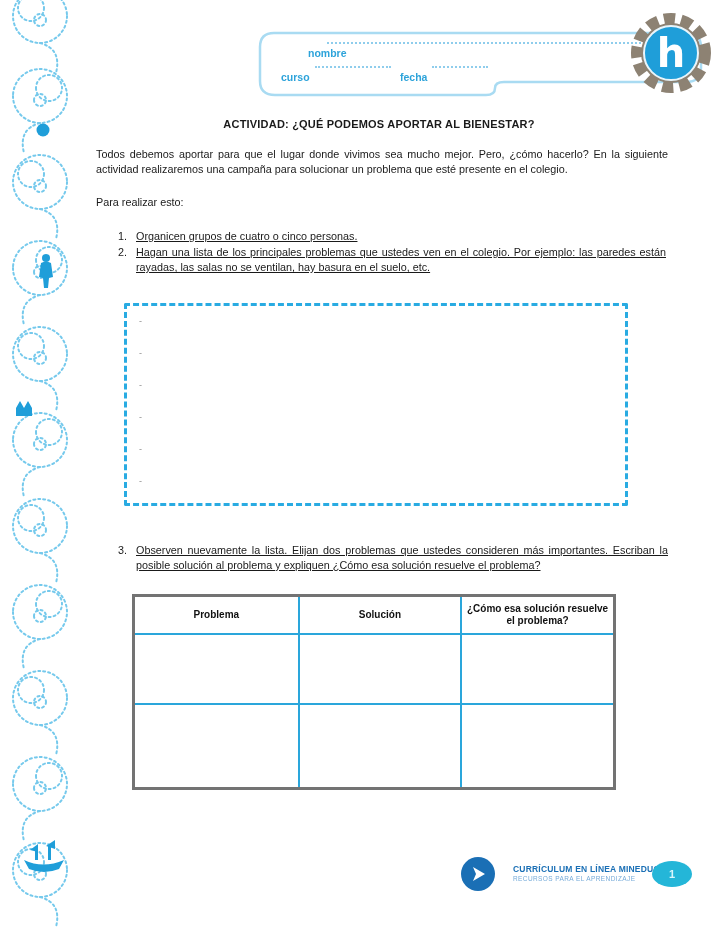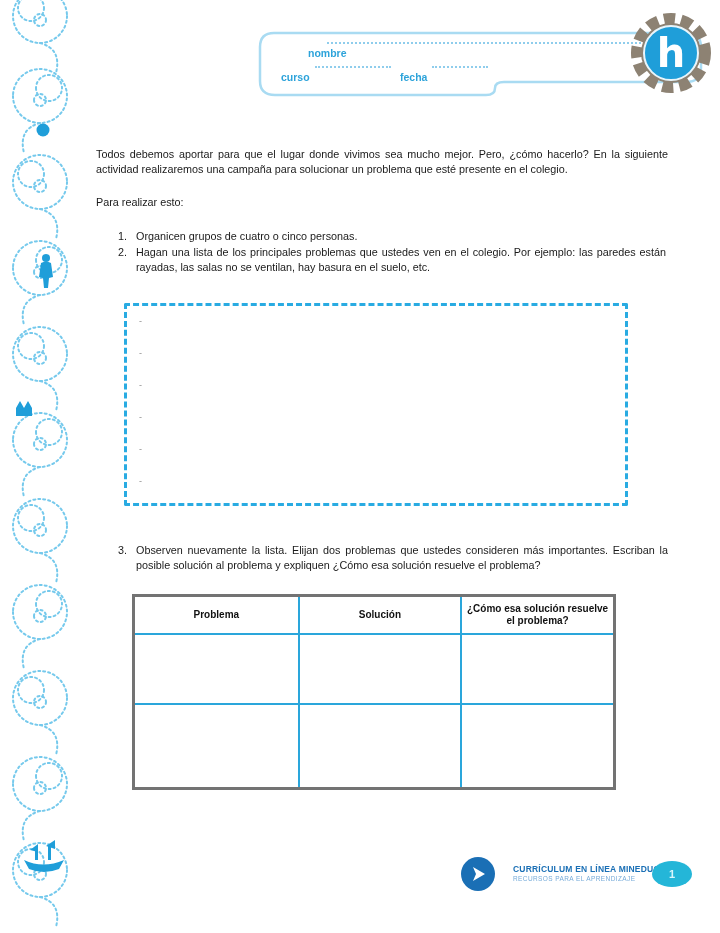--- a/index.html
+++ b/index.html
@@ -19,21 +19,21 @@
   .dotline{position:absolute;border-bottom:2px dotted #8fcdec;z-index:4;}
   .gear{position:absolute;left:628px;top:10px;z-index:5;}
   
   .title{position:absolute;left:90px;top:118px;width:578px;text-align:center;
          font-size:11px;font-weight:bold;letter-spacing:.2px;}
   .intro{position:absolute;left:96px;top:147px;width:572px;font-size:10.8px;
          line-height:15px;text-align:justify;}
   .leadin{position:absolute;left:96px;top:196px;width:572px;font-size:10.8px;}
   .step{position:absolute;font-size:10.8px;line-height:15px;display:flex;}
   .step .num{width:18px;flex:0 0 18px;}
-  .step .txt{text-align:justify;}
+  .step .txt{text-align:justify;text-decoration:underline;}
   #step1{left:118px;top:229px;width:548px;}
   #step2{left:118px;top:245px;width:548px;}
   #step3{left:118px;top:543px;width:550px;}
   
   .answer-box{position:absolute;left:124px;top:303px;width:504px;height:203px;
       border:3px dashed #29abe2;border-radius:2px;box-sizing:border-box;
       padding:10px 0 0 12px;}
   .answer-box .bullet{display:block;height:32px;color:#8d8d8d;font-size:9px;line-height:10px;}
   
   .ptable{position:absolute;left:132px;top:594px;width:484px;border-collapse:collapse;
@@ -110,20 +110,21 @@
   <div class="field-label" style="left:400px;top:71px;">fecha</div>
   <div class="dotline" style="left:432px;top:66px;width:56px;"></div>
 
   <svg class="gear" width="86" height="86" viewBox="0 0 86 86" xmlns="http://www.w3.org/2000/svg">
     <circle cx="43" cy="43" r="34" fill="none" stroke="#8d8273" stroke-width="12" stroke-dasharray="11 6"></circle>
     <circle cx="43" cy="43" r="30" fill="#8d8273"></circle>
     <circle cx="43" cy="43" r="27" fill="#1f9ed9" stroke="#e8f5fb" stroke-width="2"></circle>
     <text x="43" y="57" text-anchor="middle" fill="#ffffff" font-family="DejaVu Sans, sans-serif" font-size="40" font-weight="bold">h</text>
   </svg>
 
+  <div class="title">ACTIVIDAD: ¿QUÉ PODEMOS APORTAR AL BIENESTAR?</div>
 
   <div class="intro">Todos debemos aportar para que el lugar donde vivimos sea mucho mejor. Pero, ¿cómo hacerlo? En la siguiente actividad realizaremos una campaña para solucionar un problema que esté presente en el colegio.</div>
   <div class="leadin">Para realizar esto:</div>
 
   <div class="step" id="step1">
     <span class="num">1.</span>
     <span class="txt">Organicen grupos de cuatro o cinco personas.</span>
   </div>
   <div class="step" id="step2">
     <span class="num">2.</span>

